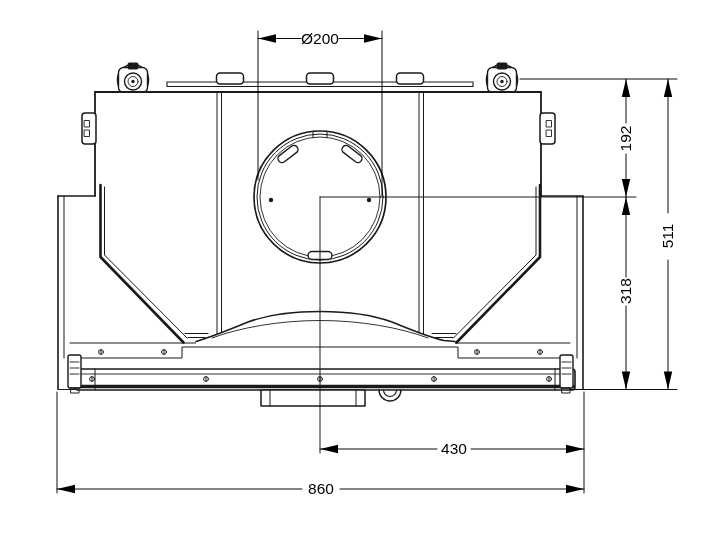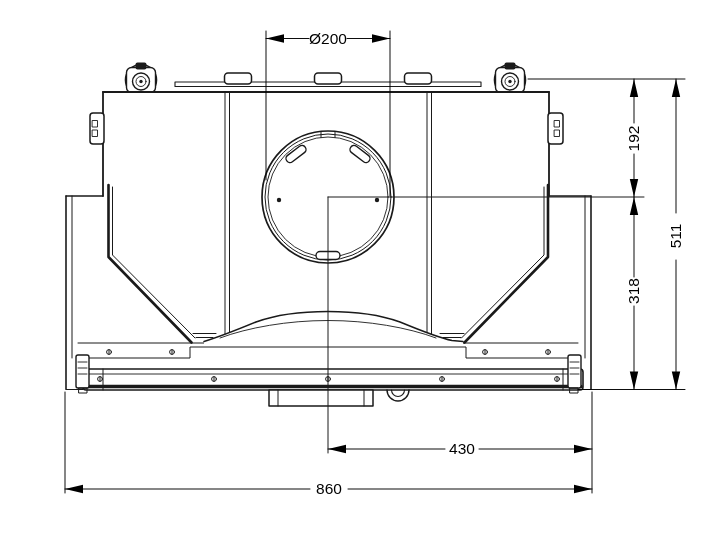--- a/index.html
+++ b/index.html
@@ -1,16 +1,16 @@
 <!DOCTYPE html>
 <html><head>
 <meta charset="utf-8">
 <style>
   html,body{margin:0;padding:0;background:#ffffff;}
-  .stage{width:716px;height:557px;background:#ffffff;overflow:hidden;position:relative;margin-left:8px;}
+  .stage{width:716px;height:557px;background:#ffffff;overflow:hidden;position:relative;}
   svg{display:block;}
   .dim-text{font-family:"Liberation Sans","DejaVu Sans",sans-serif;font-size:15.5px;fill:#000;}
 </style>
 </head>
 <body>
 
 <div class="stage">
 <svg width="728" height="557" viewBox="0 0 728 557">
   <g stroke="#1a1a1a" fill="none" stroke-linecap="round" stroke-linejoin="round">
 

